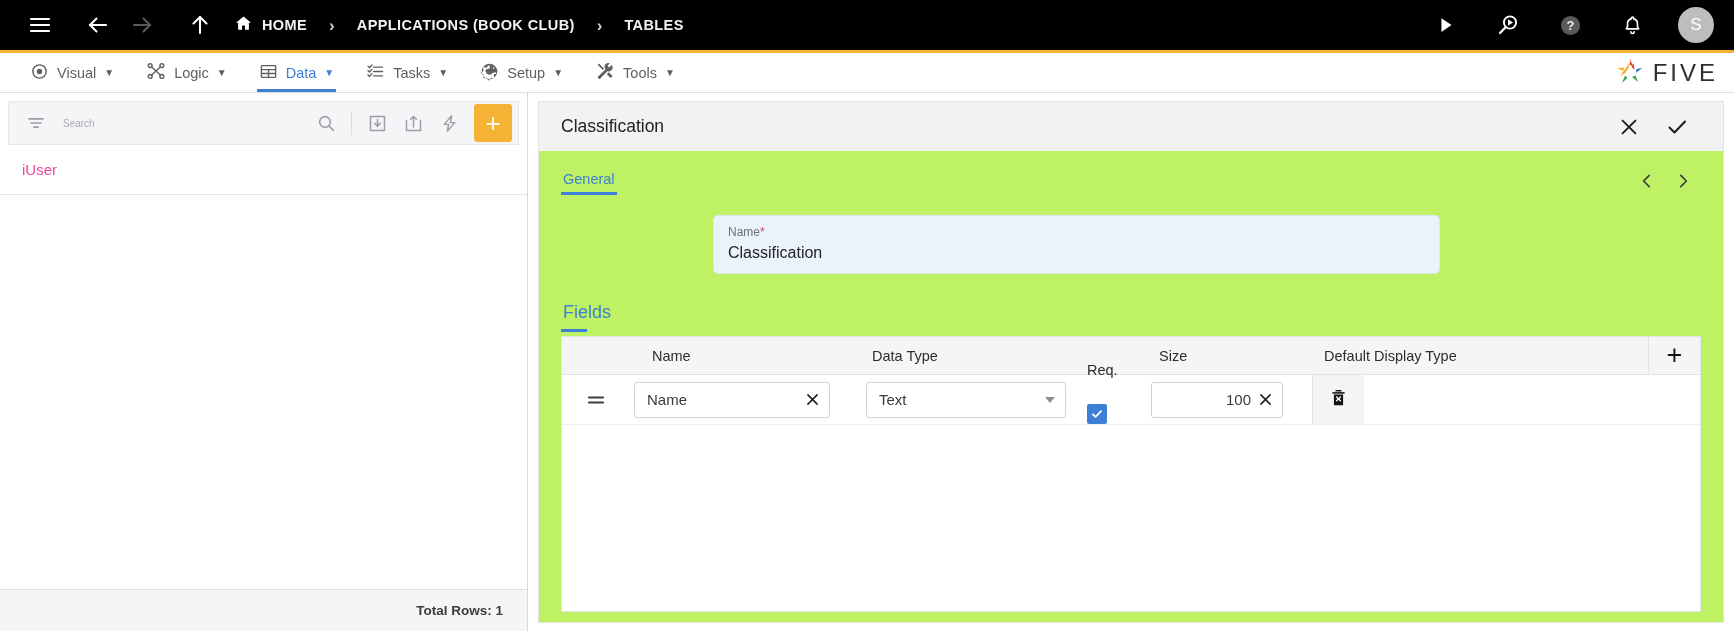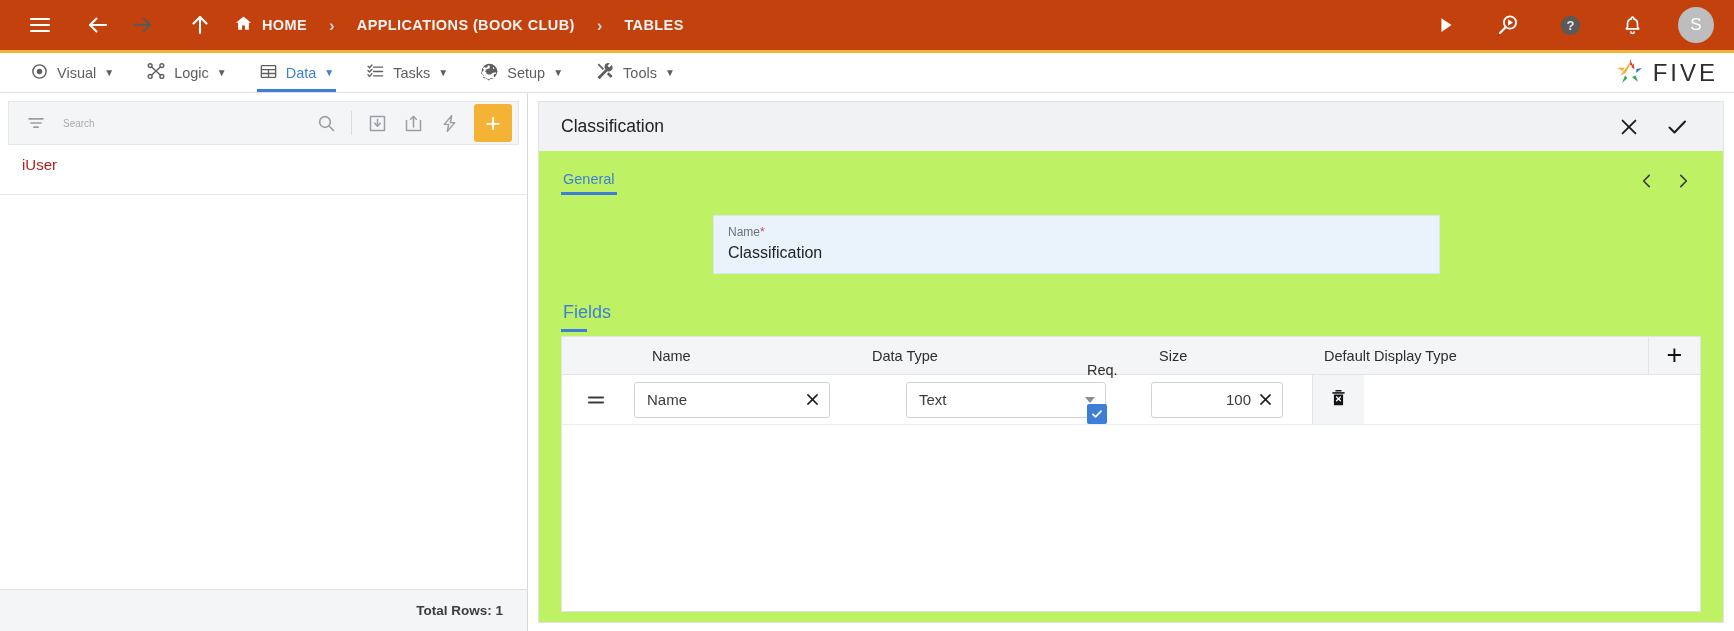--- a/index.html
+++ b/index.html
@@ -7,21 +7,21 @@
     width: 1734px; height: 631px;
     font-family: "Liberation Sans", sans-serif;
     background: #ffffff;
     overflow: hidden;
   }
   body { display: flex; flex-direction: column; }
 
   
   .topbar {
     height: 50px; min-height: 50px;
-    background: #c2410c;
+    background: #000000;
     display: flex; align-items: center;
     padding: 0 20px 0 18px;
     color: #ffffff;
   }
   .tb-icon {
     width: 44px; height: 44px;
     display: flex; align-items: center; justify-content: center;
     color: #ffffff; flex: 0 0 auto;
   }
   .tb-icon.dim { color: #5a5a5a; }
@@ -115,22 +115,22 @@
     cursor: pointer; font-weight: 300;
   }
   .list-header {
     margin-top: 8px;
     height: 56px; background: #f4f5f7;
     border-top: 1px solid #e6e7ea; border-bottom: 3px solid #3d7fd6;
     display: flex; align-items: center; padding: 0 22px;
     font-size: 15px; font-weight: bold; color: #2f2f2f;
   }
   .list-row {
-    height: 50px; display: flex; align-items: flex-start;
-    padding: 11px 22px; font-size: 15px; color: #b91c1c;
+    height: 50px; display: flex; align-items: center;
+    padding: 11px 22px; font-size: 15px; color: #ec4899;
     border-bottom: 1px solid #e6e7ea;
   }
   .list-filler { flex: 1 1 auto; }
   .list-footer {
     height: 42px; background: #f4f5f7;
     border-top: 1px solid #e0e0e0;
     display: flex; align-items: center; justify-content: flex-end;
     padding-right: 24px; font-size: 13.5px; font-weight: bold; color: #3c3c3c;
   }
 
@@ -170,21 +170,21 @@
     width: 36px; height: 32px; display: flex;
     align-items: center; justify-content: center;
     color: #3c3c3c; cursor: pointer; font-size: 18px;
   }
 
   .name-field-row { display: flex; margin-top: 18px; }
   .name-field-spacer { width: 152px; flex: 0 0 auto; }
   .name-field {
     flex: 1 1 auto; max-width: 727px;
     background: #eaf2fb; border: 1px solid #dbe6f2;
-    border-radius: 0; padding: 9px 14px 11px 14px;
+    border-radius: 5px; padding: 9px 14px 11px 14px;
   }
   .nf-label { font-size: 12px; color: #6d7177; }
   .nf-label .req { color: #c24c57; }
   .nf-value {
     font-size: 16px; color: #232323; margin-top: 5px;
     background: transparent; border: none; outline: none; width: 100%;
     font-family: "Liberation Sans", sans-serif;
   }
 
   .fields-tabrow { margin-top: 26px; display: flex; }
@@ -241,21 +241,21 @@
   .selectbox {
     height: 36px; border: 1px solid #cfd2d6; border-radius: 3px;
     display: flex; align-items: center; padding: 0 10px 0 12px;
     background: #ffffff;
   }
   .selectbox .val { flex: 1 1 auto; font-size: 15px; color: #3b3b3b; }
   .selectbox .caret {
     width: 0; height: 0; border-left: 5px solid transparent;
     border-right: 5px solid transparent; border-top: 6px solid #8b8e93;
   }
-  .sel-type { width: 200px; margin-left: 40px; }
+  .sel-type { width: 200px; }
   .sel-ddt  { width: 245px; }
 
   .checkbox {
     width: 20px; height: 20px; background: #3d7fd6; border-radius: 2px;
     display: flex; align-items: center; justify-content: center;
     cursor: pointer;
   }
   .checkbox svg { display: block; }
 
   .plus-cell { font-size: 27px; color: #141414; line-height: 1; font-weight: 300; cursor:pointer;}

